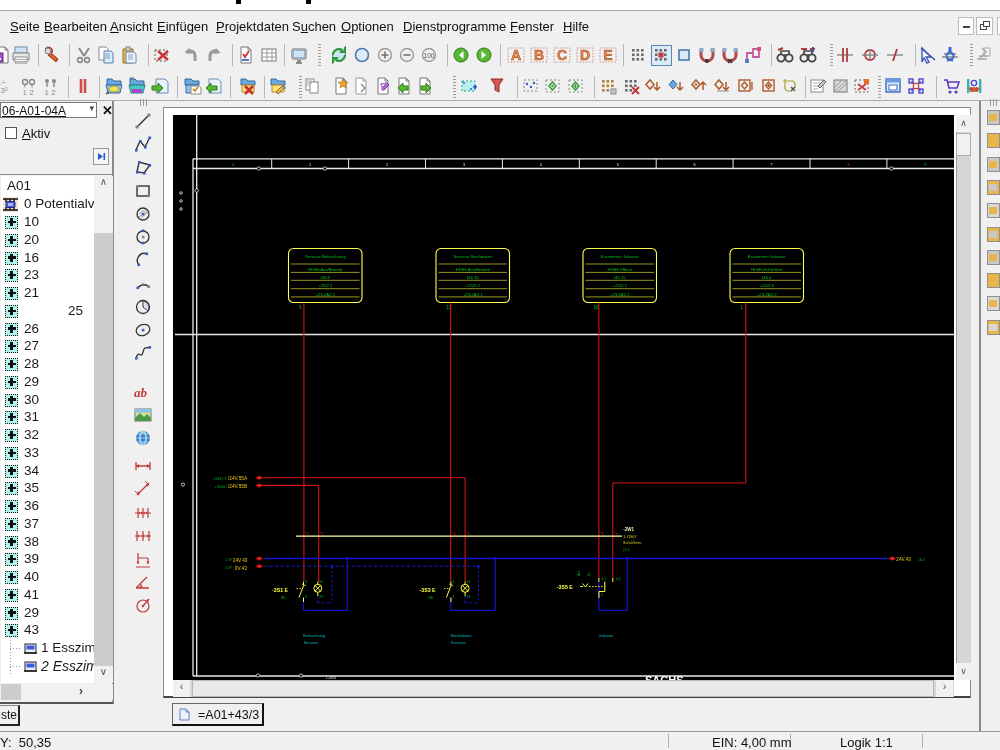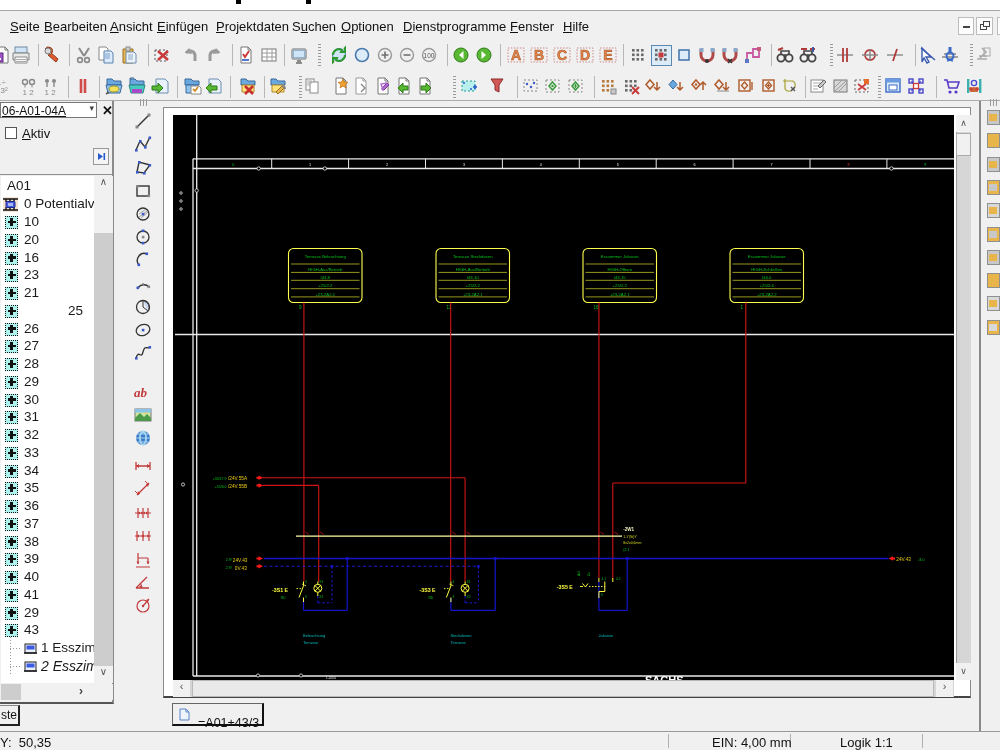--- a/index.html
+++ b/index.html
@@ -918,21 +918,21 @@
     <text x="555.0" y="1057.6" fill="#00bcbc" font-size="8" text-anchor="start" font-weight="normal" font-family="Liberation Sans">Terrasse</text>
     <text x="851.0" y="1044.6" fill="#00bcbc" font-size="8" text-anchor="start" font-weight="normal" font-family="Liberation Sans">Jalousie</text>
     <text x="306" y="1127.2" fill="#e8e8e8" font-size="6" text-anchor="start" font-weight="normal" font-family="Liberation Sans">1-100.0</text>
     <text x="944" y="1138" fill="#fff" font-size="22" font-weight="bold" font-family="Liberation Sans">SACHS</text>
   </svg>
 <div class="ab" style="left:172px;top:703px;width:92px;height:23px;background:#f0f0f0;border:1px solid #666;border-right:2.5px solid #111;border-bottom:2.5px solid #111;"></div>
 <svg class="ab" style="left:179px;top:708px;" width="11" height="13" viewBox="0 0 11 13">
     <path d="M1 1h6l3 3v8H1z" fill="#eef4fc" stroke="#5a82c8"></path>
     <path d="M7 1v3h3" fill="none" stroke="#5a82c8"></path>
   </svg>
-<div class="ab" style="left:198px;top:708px;font-size:12.5px;color:#111;margin-top:8px;">=A01+43/3</div>
+<div class="ab" style="left:198px;top:708px;font-size:12.5px;color:#111;">=A01+43/3</div>
 <div class="ab" style="left:979px;top:101px;width:2px;height:630px;background:#8a8a8a;"></div>
 <div class="grip" style="left:990px;top:99px;height:7px;width:8px;background-image:repeating-linear-gradient(90deg,#9a9a9a 0 1px,transparent 1px 3px);"></div>
 <div class="ab" style="left:987px;top:110.0px;width:13px;height:15px;background:#c8c8c8;border:1px solid #909090;"></div>
 <div class="ab" style="left:989px;top:114.0px;width:8px;height:7px;background:#e8b54a;"></div>
 <div class="ab" style="left:987px;top:133.3px;width:13px;height:15px;background:#e8b54a;border:1px solid #909090;"></div>
 <div class="ab" style="left:989px;top:137.3px;width:8px;height:7px;background:#e8b54a;"></div>
 <div class="ab" style="left:987px;top:156.6px;width:13px;height:15px;background:#c8c8c8;border:1px solid #909090;"></div>
 <div class="ab" style="left:989px;top:160.6px;width:8px;height:7px;background:#e8b54a;"></div>
 <div class="ab" style="left:987px;top:179.9px;width:13px;height:15px;background:#e8b54a;border:1px solid #909090;"></div>
 <div class="ab" style="left:989px;top:183.9px;width:8px;height:7px;background:#c8c8c8;"></div>

